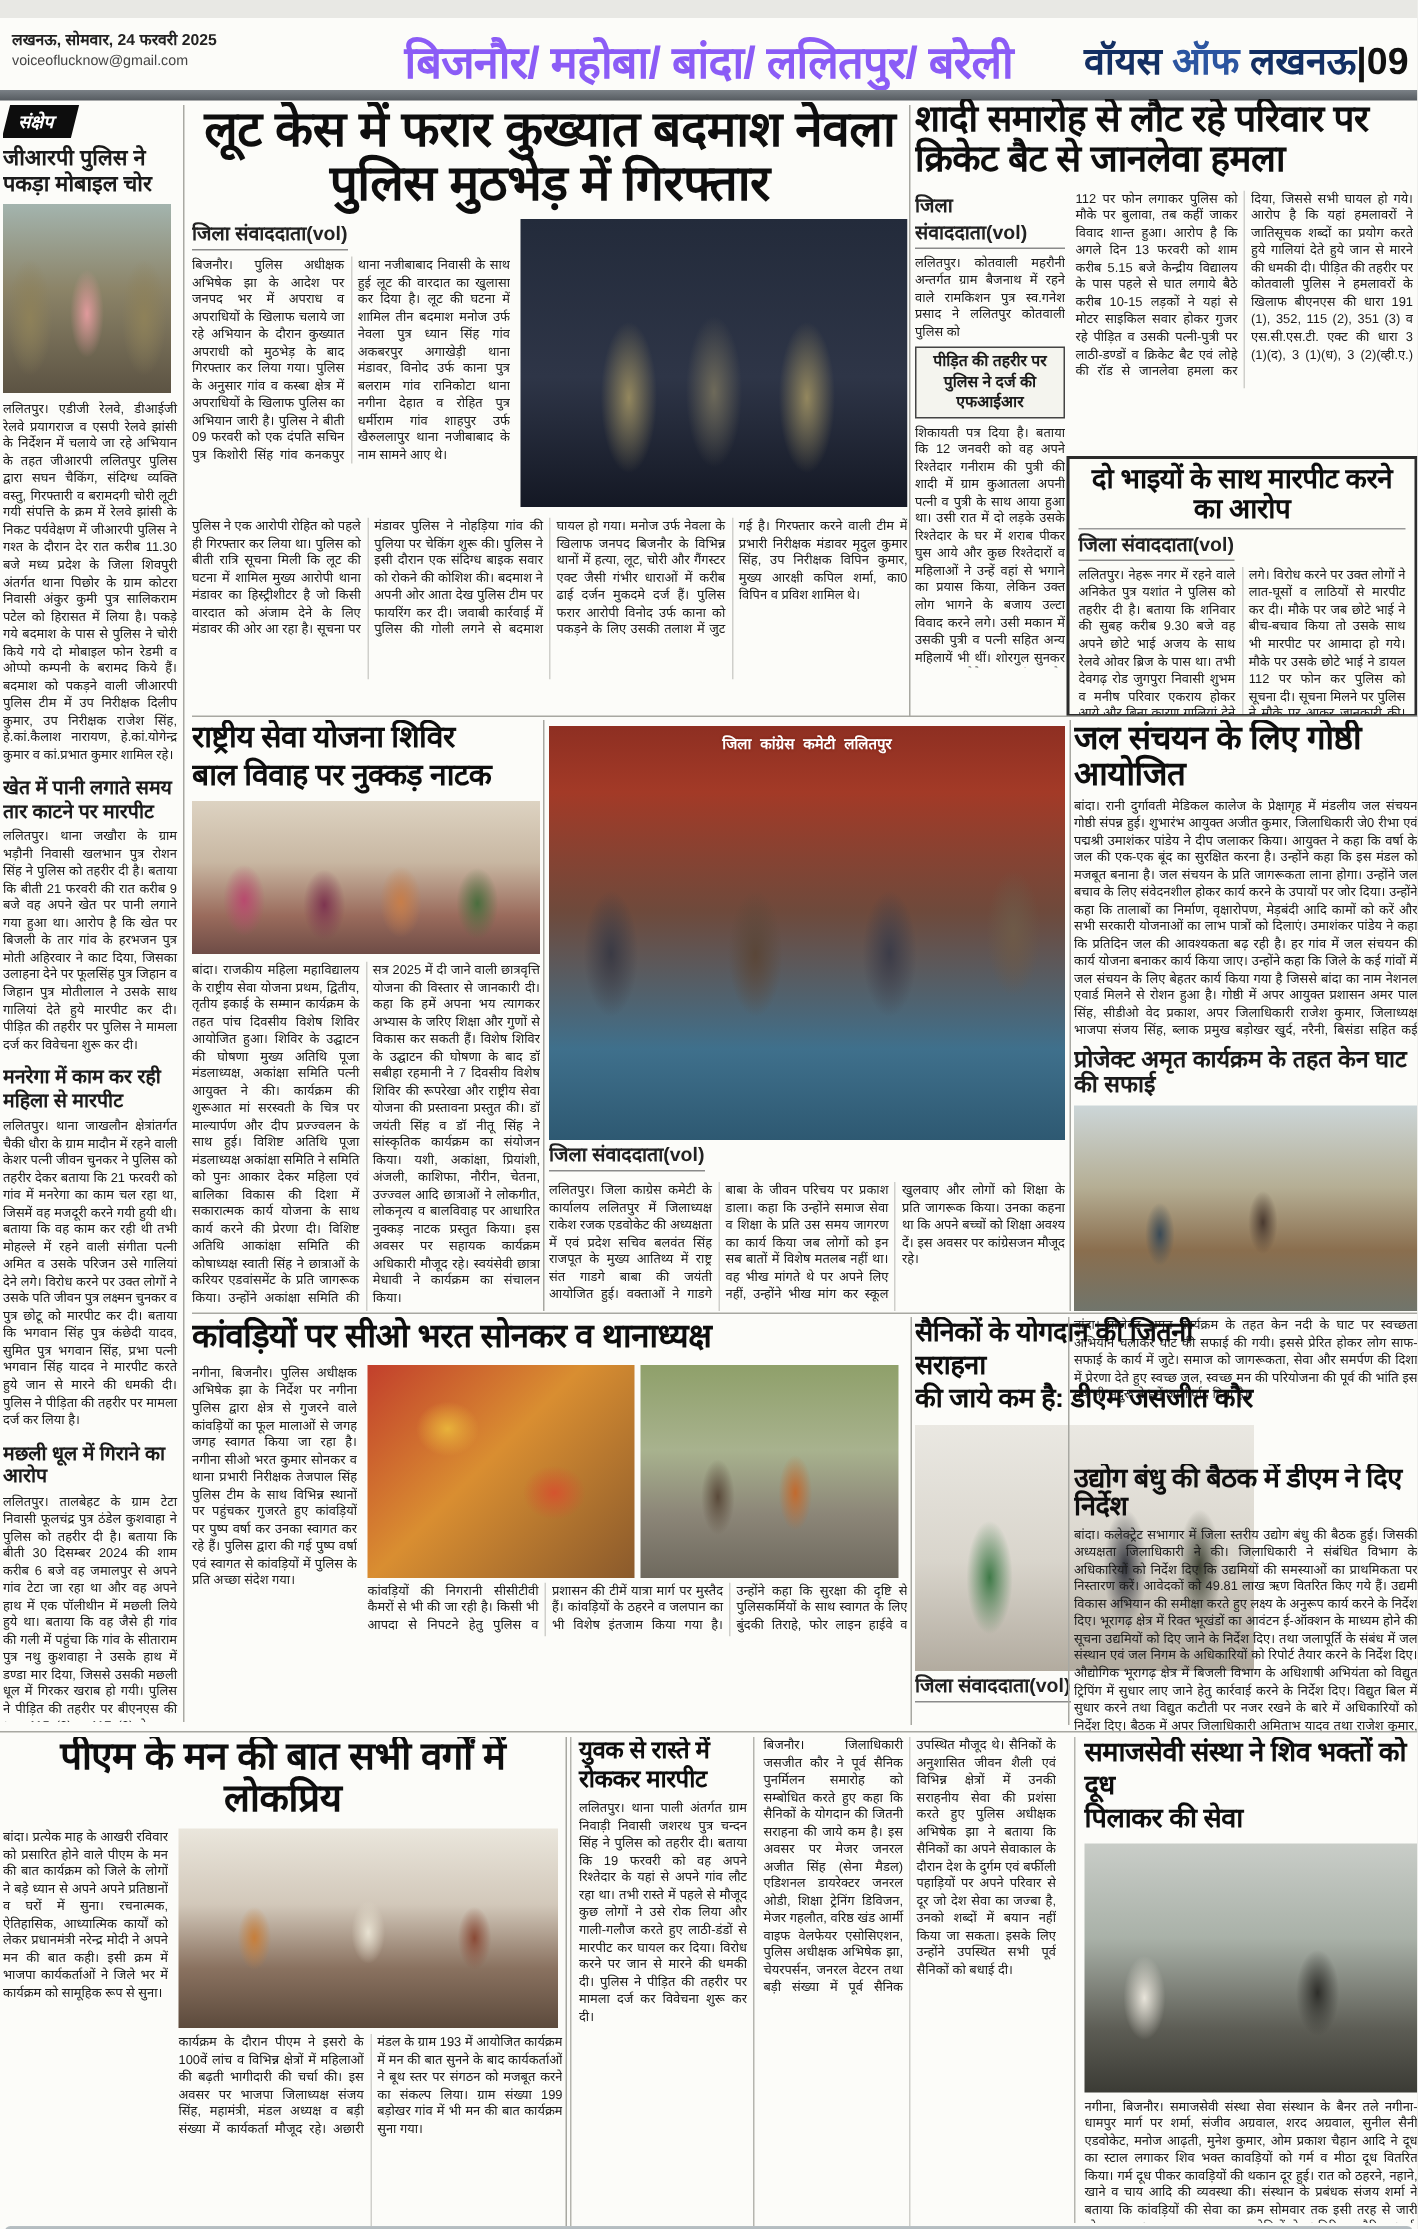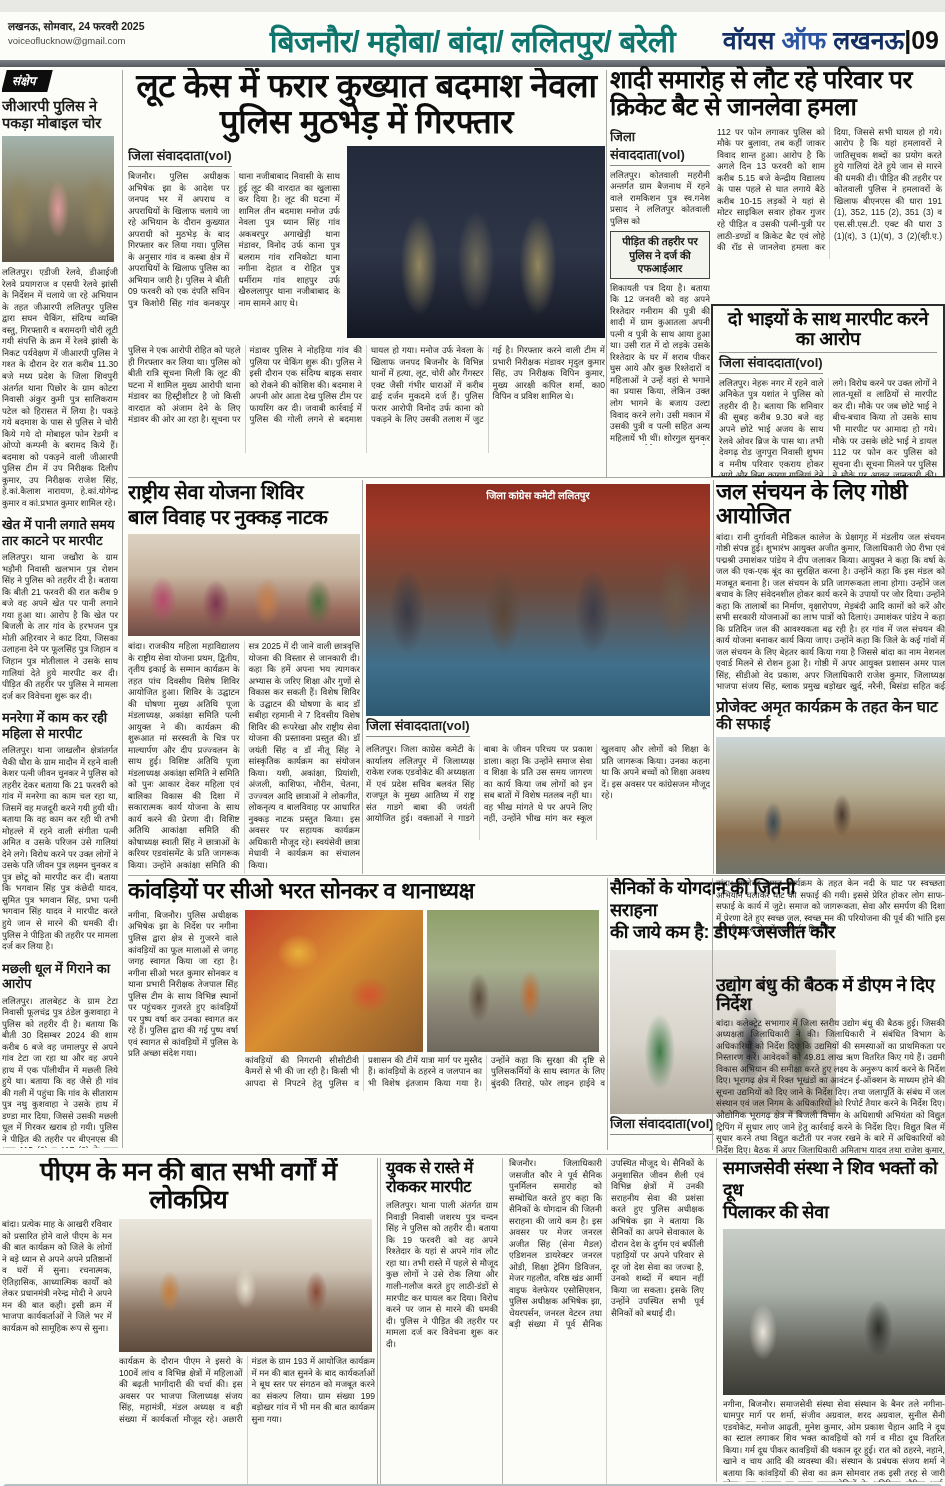--- a/index.html
+++ b/index.html
@@ -4,21 +4,21 @@
 <style>
   html,body{margin:0;padding:0;background:#e8e8e4;}
   .page{position:relative;width:945px;height:1486px;background:#fcfcf9;overflow:hidden;
         font-family:"Liberation Sans",sans-serif;color:#1b1b1b;margin:12px auto;}
   
   .mast{position:absolute;top:0;left:0;width:945px;height:48px;}
   .mast-left{position:absolute;left:8px;top:7px;width:170px;}
   .mast-date{font-size:10.5px;font-weight:bold;color:#222;}
   .mast-email{font-size:9.5px;color:#444;margin-top:2px;}
   .mast-center{position:absolute;left:0;right:0;top:8px;text-align:center;
-               font-size:30px;font-weight:800;color:#0f766e;letter-spacing:-.5px;white-space:nowrap;}
+               font-size:30px;font-weight:800;color:#8b5cf6;letter-spacing:-.5px;white-space:nowrap;}
   .mast-right{position:absolute;right:6px;top:10px;font-size:25px;font-weight:800;white-space:nowrap;}
   .brand-word{color:#132f63;}
   .brand-mid{color:#2c55a0;}
   .brand-page{color:#111;}
   .mast-bar{position:absolute;top:48px;left:0;width:945px;height:7px;background:linear-gradient(180deg,#7a8086,#565b60);}
   
   .art{position:absolute;overflow:hidden;}
   .hl{font-weight:800;color:#0e0e0e;line-height:1.08;letter-spacing:-.3px;}
   .byline{font-weight:700;font-size:13px;color:#222;border-bottom:1px solid #8a8a8a;
           padding-bottom:2px;margin-bottom:4px;display:inline-block;}
@@ -73,27 +73,27 @@
     background:
       radial-gradient(ellipse 20px 34px at 15% 65%,#b84a6e 0%,rgba(184,74,110,0) 70%),
       radial-gradient(ellipse 20px 34px at 38% 68%,#7e3550 0%,rgba(126,53,80,0) 70%),
       radial-gradient(ellipse 20px 34px at 60% 66%,#c77e4a 0%,rgba(199,126,74,0) 70%),
       radial-gradient(ellipse 20px 34px at 82% 67%,#4a6e3e 0%,rgba(74,110,62,0) 70%),
       linear-gradient(180deg,#ddd3c2 0%,#c8b7a2 40%,#9a6b5c 75%,#6e4c46 100%);}
   .nss-body{height:246px;overflow:hidden;}
   
   .congress{left:366px;top:468px;width:344px;height:394px;}
   .congress-h{font-size:21px;text-align:center;}
-  .ph-congress{width:344px;height:232px;margin-top:4px;
+  .ph-congress{width:344px;height:276px;margin-top:4px;
     background:
       radial-gradient(ellipse 26px 60px at 12% 55%,#3a3a44 0%,rgba(58,58,68,0) 70%),
       radial-gradient(ellipse 26px 60px at 40% 55%,#5a4638 0%,rgba(90,70,56,0) 70%),
       radial-gradient(ellipse 26px 60px at 66% 55%,#3c3c48 0%,rgba(60,60,72,0) 70%),
       radial-gradient(ellipse 26px 60px at 90% 50%,#6e5a48 0%,rgba(110,90,72,0) 70%),
-      linear-gradient(180deg,#8e2f22 0%,#a33a27 16%,#6e4a3c 45%,#3f708c 78%,#2e5972 100%);}
+      linear-gradient(180deg,#8e2f22 0%,#a33a27 16%,#6e4a3c 45%,#3f708c 78%,#2e5972 100%); font-family: Liberation Mono, monospace;}
   .banner-txt{position:absolute;top:4px;left:0;right:0;text-align:center;color:#fff;
               font-size:10px;font-weight:700;text-shadow:0 0 2px #7a1f14;}
   .congress-body{height:96px;overflow:hidden;margin-top:3px;}
   
   .jal{left:716px;top:468px;width:229px;height:394px;}
   .jal-h{font-size:22px;}
   .jal-body{height:160px;overflow:hidden;margin-top:4px;}
   .amrit-h{font-size:15.5px;font-weight:800;margin-top:6px;line-height:1.15;}
   .ph-amrit{width:229px;height:156px;margin-top:4px;
     background:

